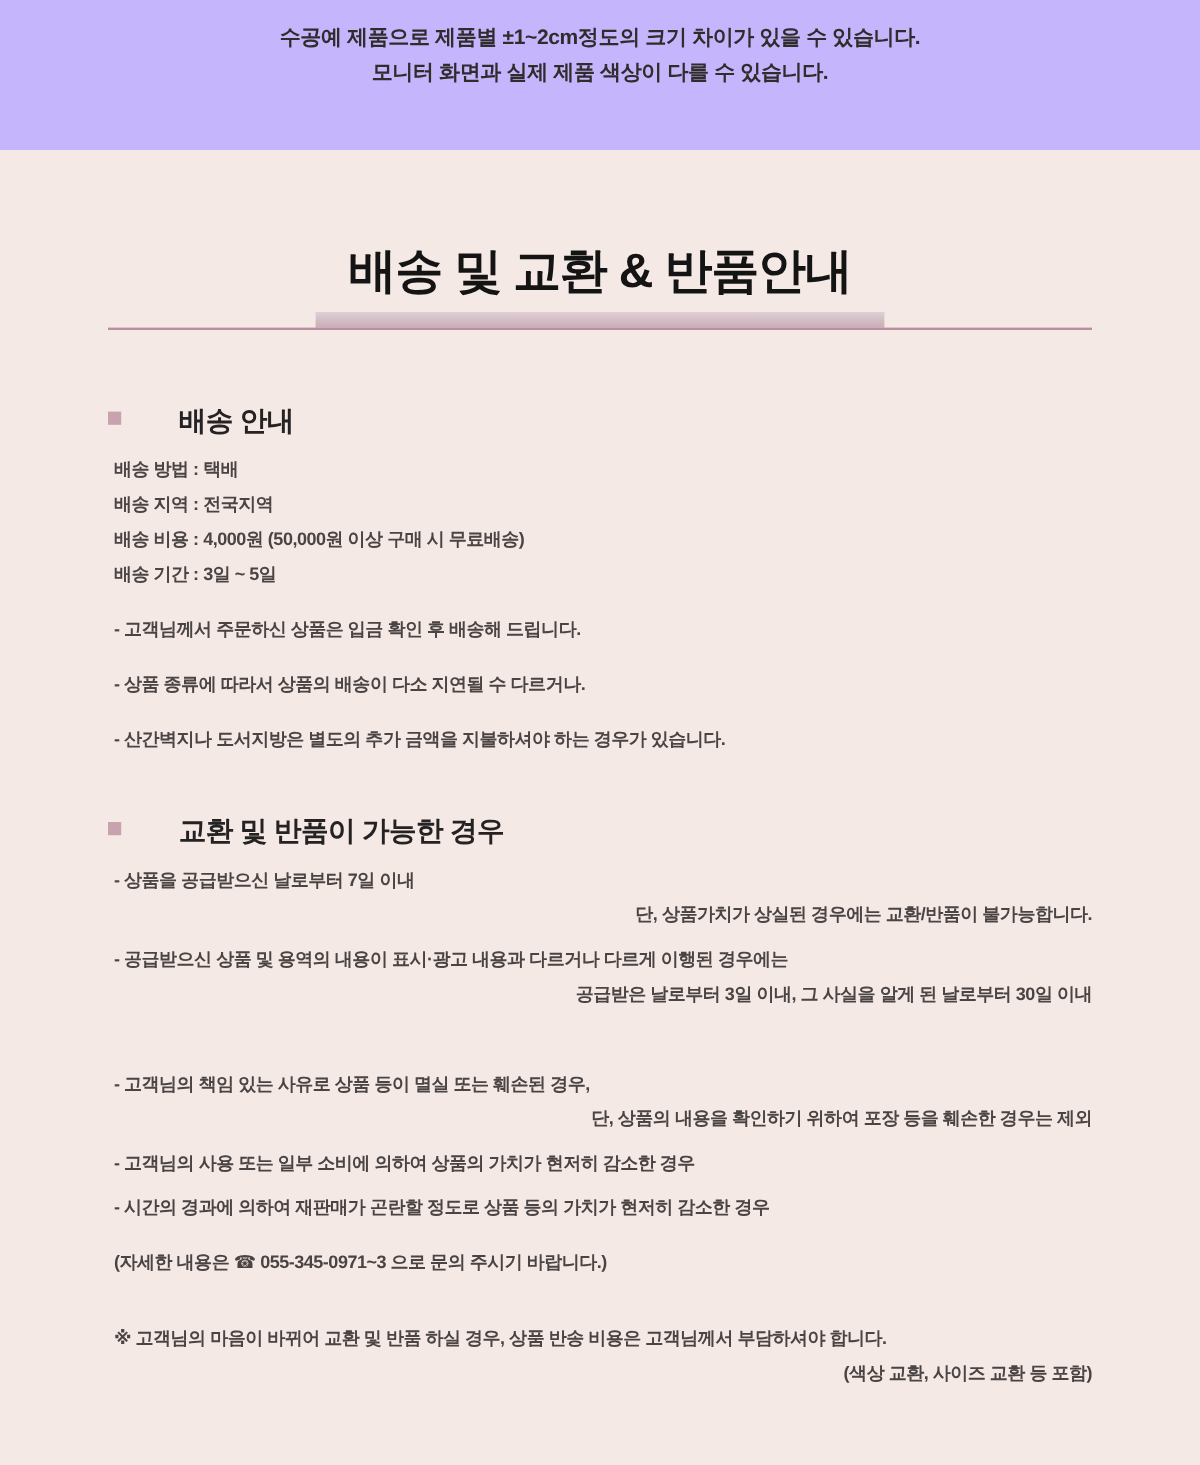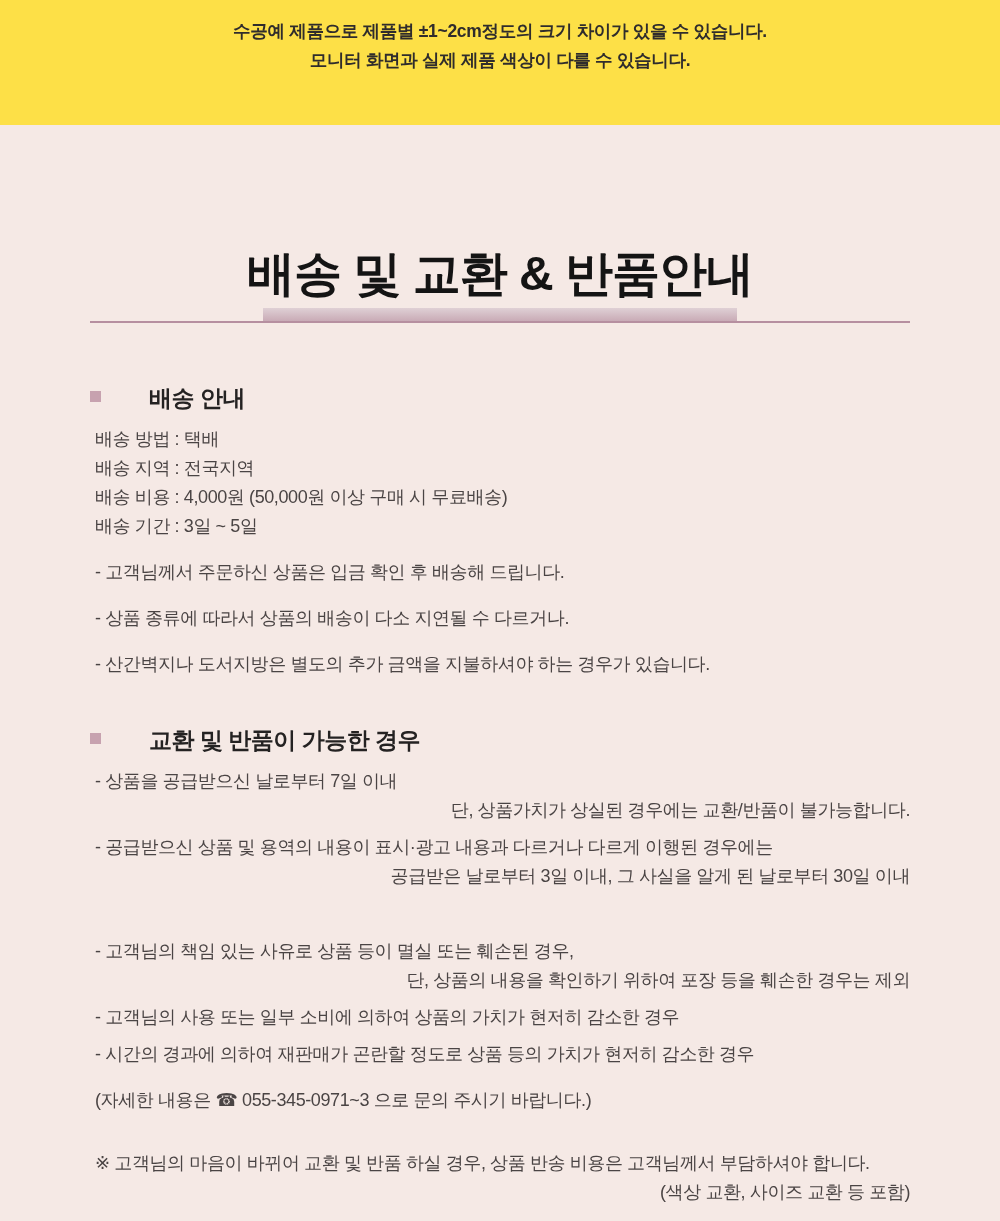--- a/index.html
+++ b/index.html
@@ -16,42 +16,41 @@
   html,body{background:#ffffff;}
   body{
     width:1000px;height:1221px;
     font-family:"Liberation Sans","DejaVu Sans",sans-serif;
     overflow:hidden;
   }
   .top-notice{
     height:125px;
     padding-top:17px;
     text-align:center;
-    background:#fde047;
+    background:#c4b5fd;
   }
   .top-notice p{
     font-size:17.5px;
     font-weight:600;
     line-height:29px;
     color:var(--notice-color);
     letter-spacing:-0.3px;
   }
   .panel{
     height:1096px;
     background:var(--panel-bg);
     padding-top:78px;
   }
   .panel-title{
     text-align:center;
-    font-size:48px;
+    font-size:40px;
     font-weight:800;
     letter-spacing:-1px;
     color:#141414;
     line-height:46px;
-    margin-top:48px;
   }
   .divider{
     width:820px;
     margin:11px auto 0;
   }
   .divider-bar{
     width:474px;
     height:13px;
     margin:0 auto;
     background:linear-gradient(to bottom,var(--divider-bar-top),var(--divider-bar-bottom));
@@ -78,25 +77,26 @@
     gap:40px;
   }
   .bullet{
     width:11px;height:11px;
     background:var(--bullet);
     margin-right:8px;
     margin-top:-4px;
     flex:0 0 auto;
   }
   .line{
-    font-size:18px;
+    font-size:15px;
     line-height:29px;
     letter-spacing:-0.4px;
     padding-left:5px;
     color:var(--body-color);
+    font-weight:bold;
   }
   .line.ind{padding-left:17px;text-align:right;}
   .line.sp{margin-top:17px;}
   .line.g{margin-top:8px;}
   .footer-note{margin-top:34px;}
 </style>
 </head>
 <body>
 
 <div class="top-notice">

